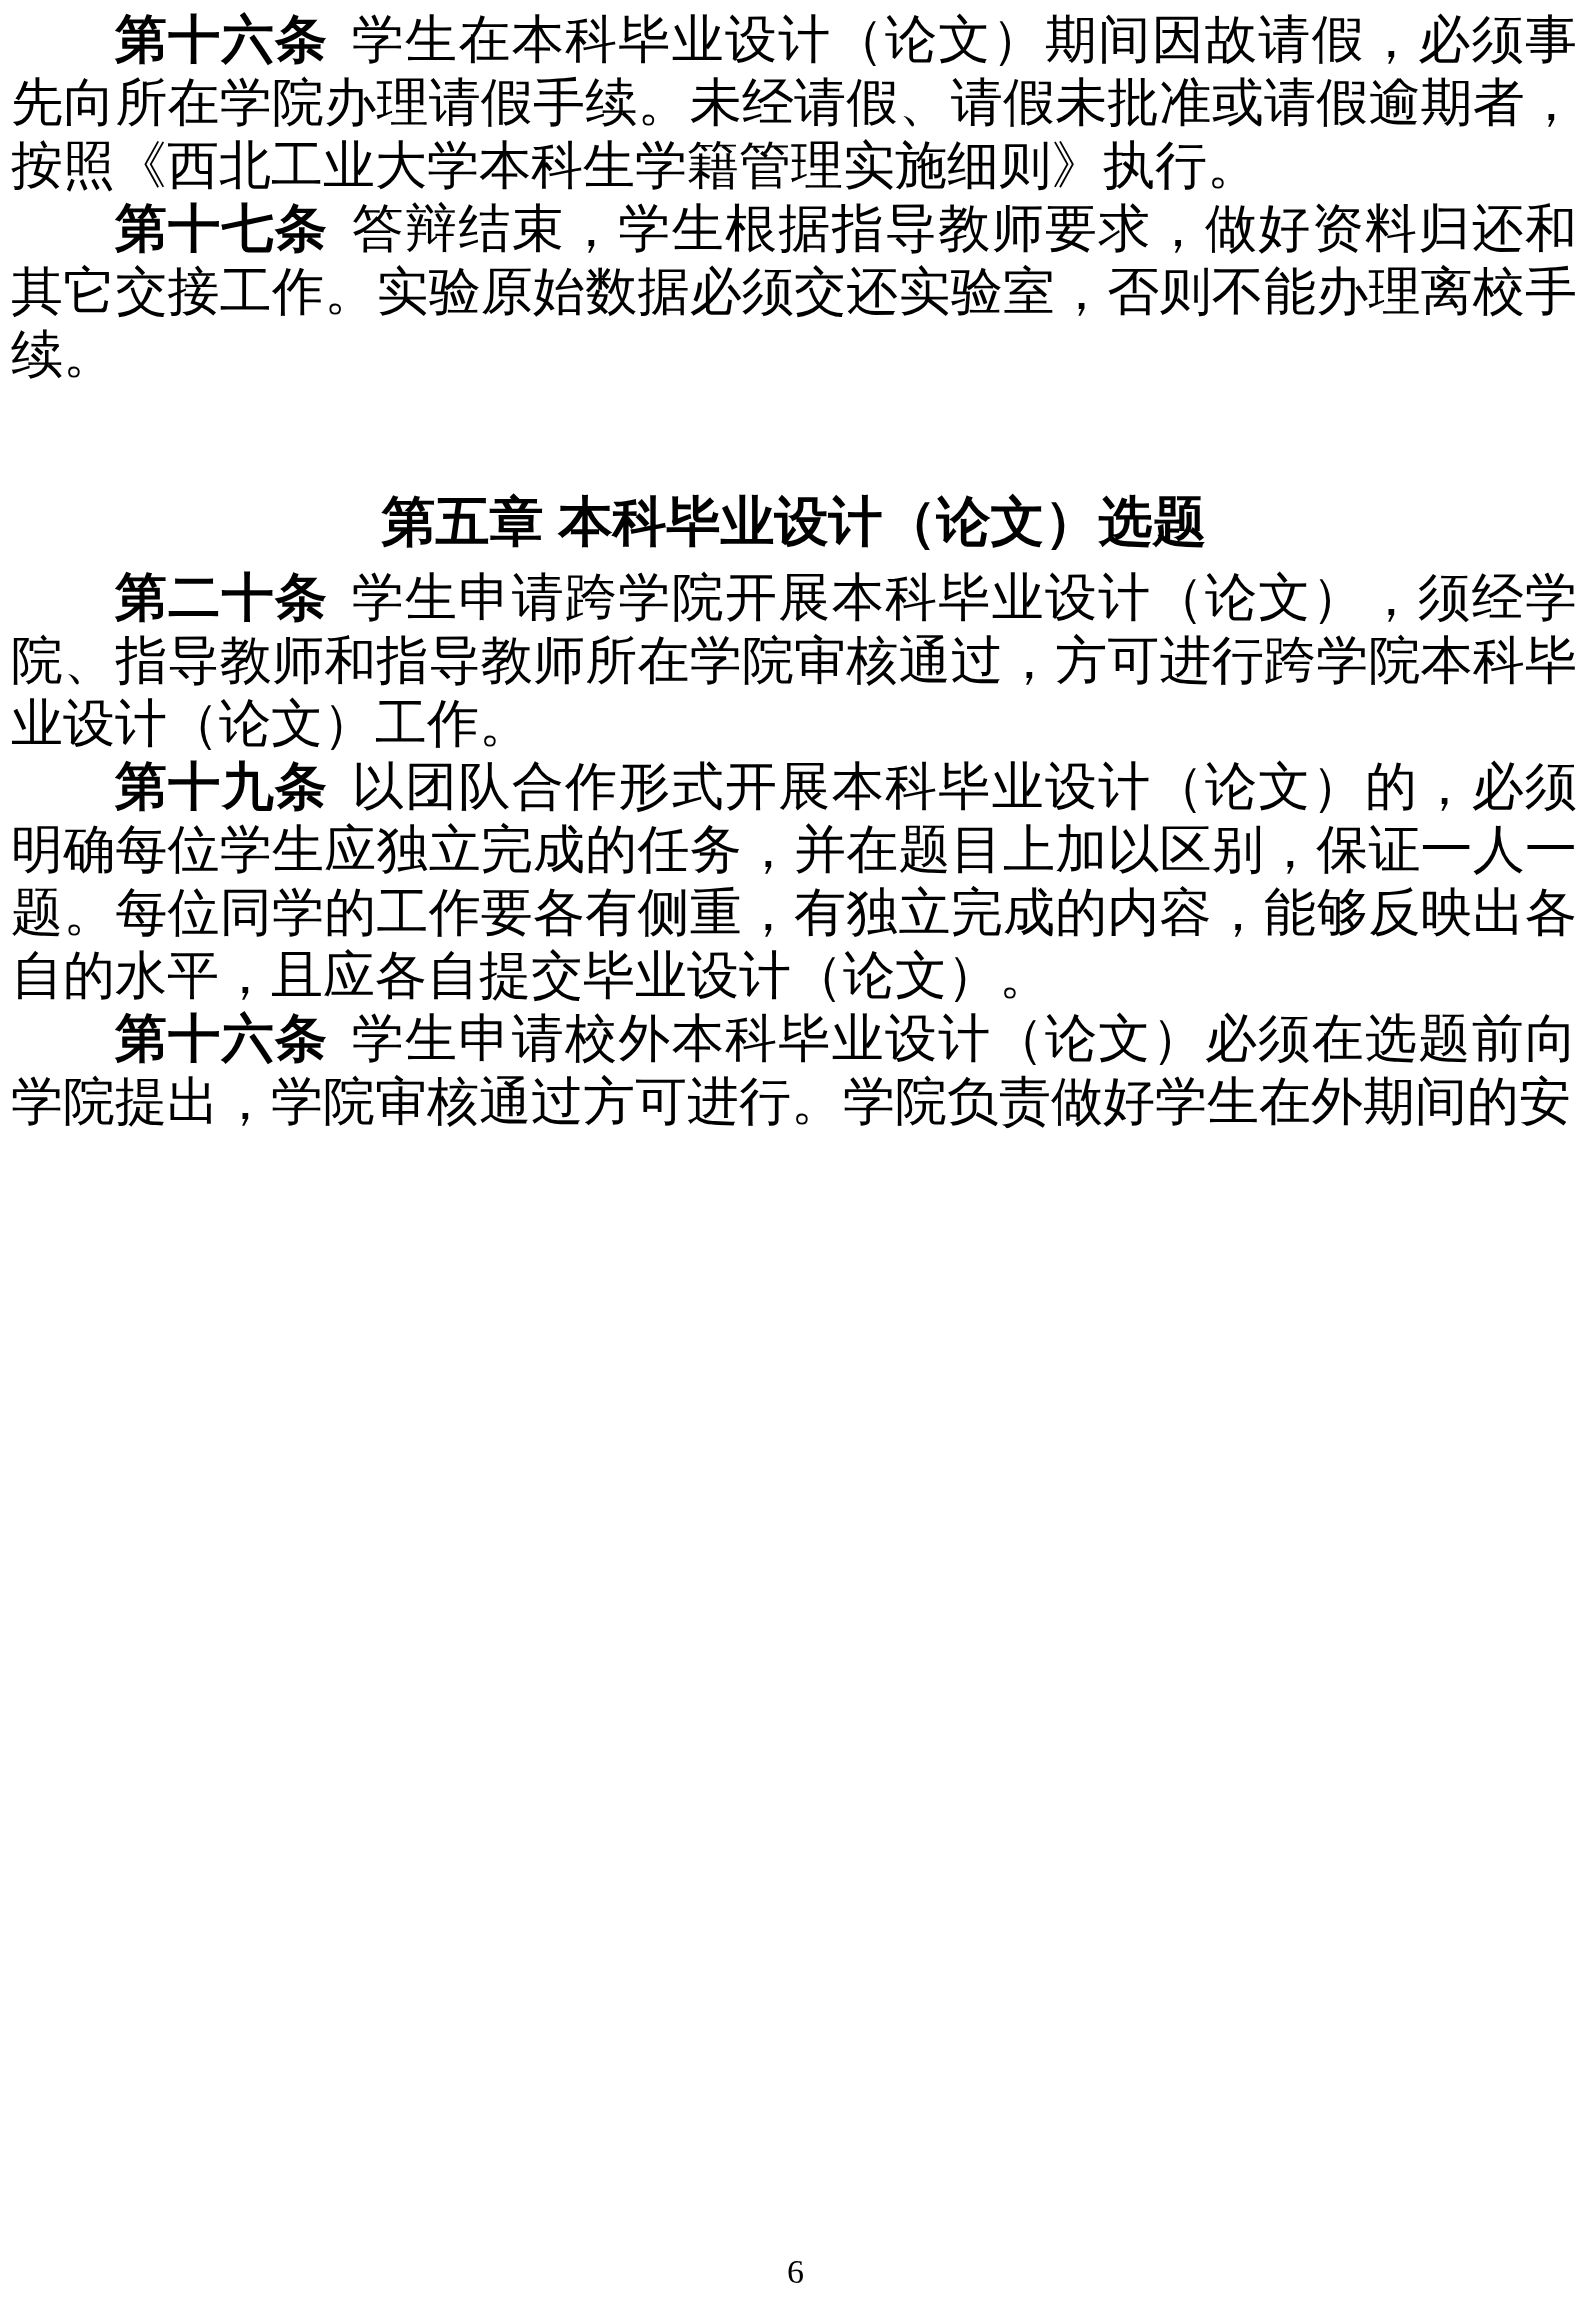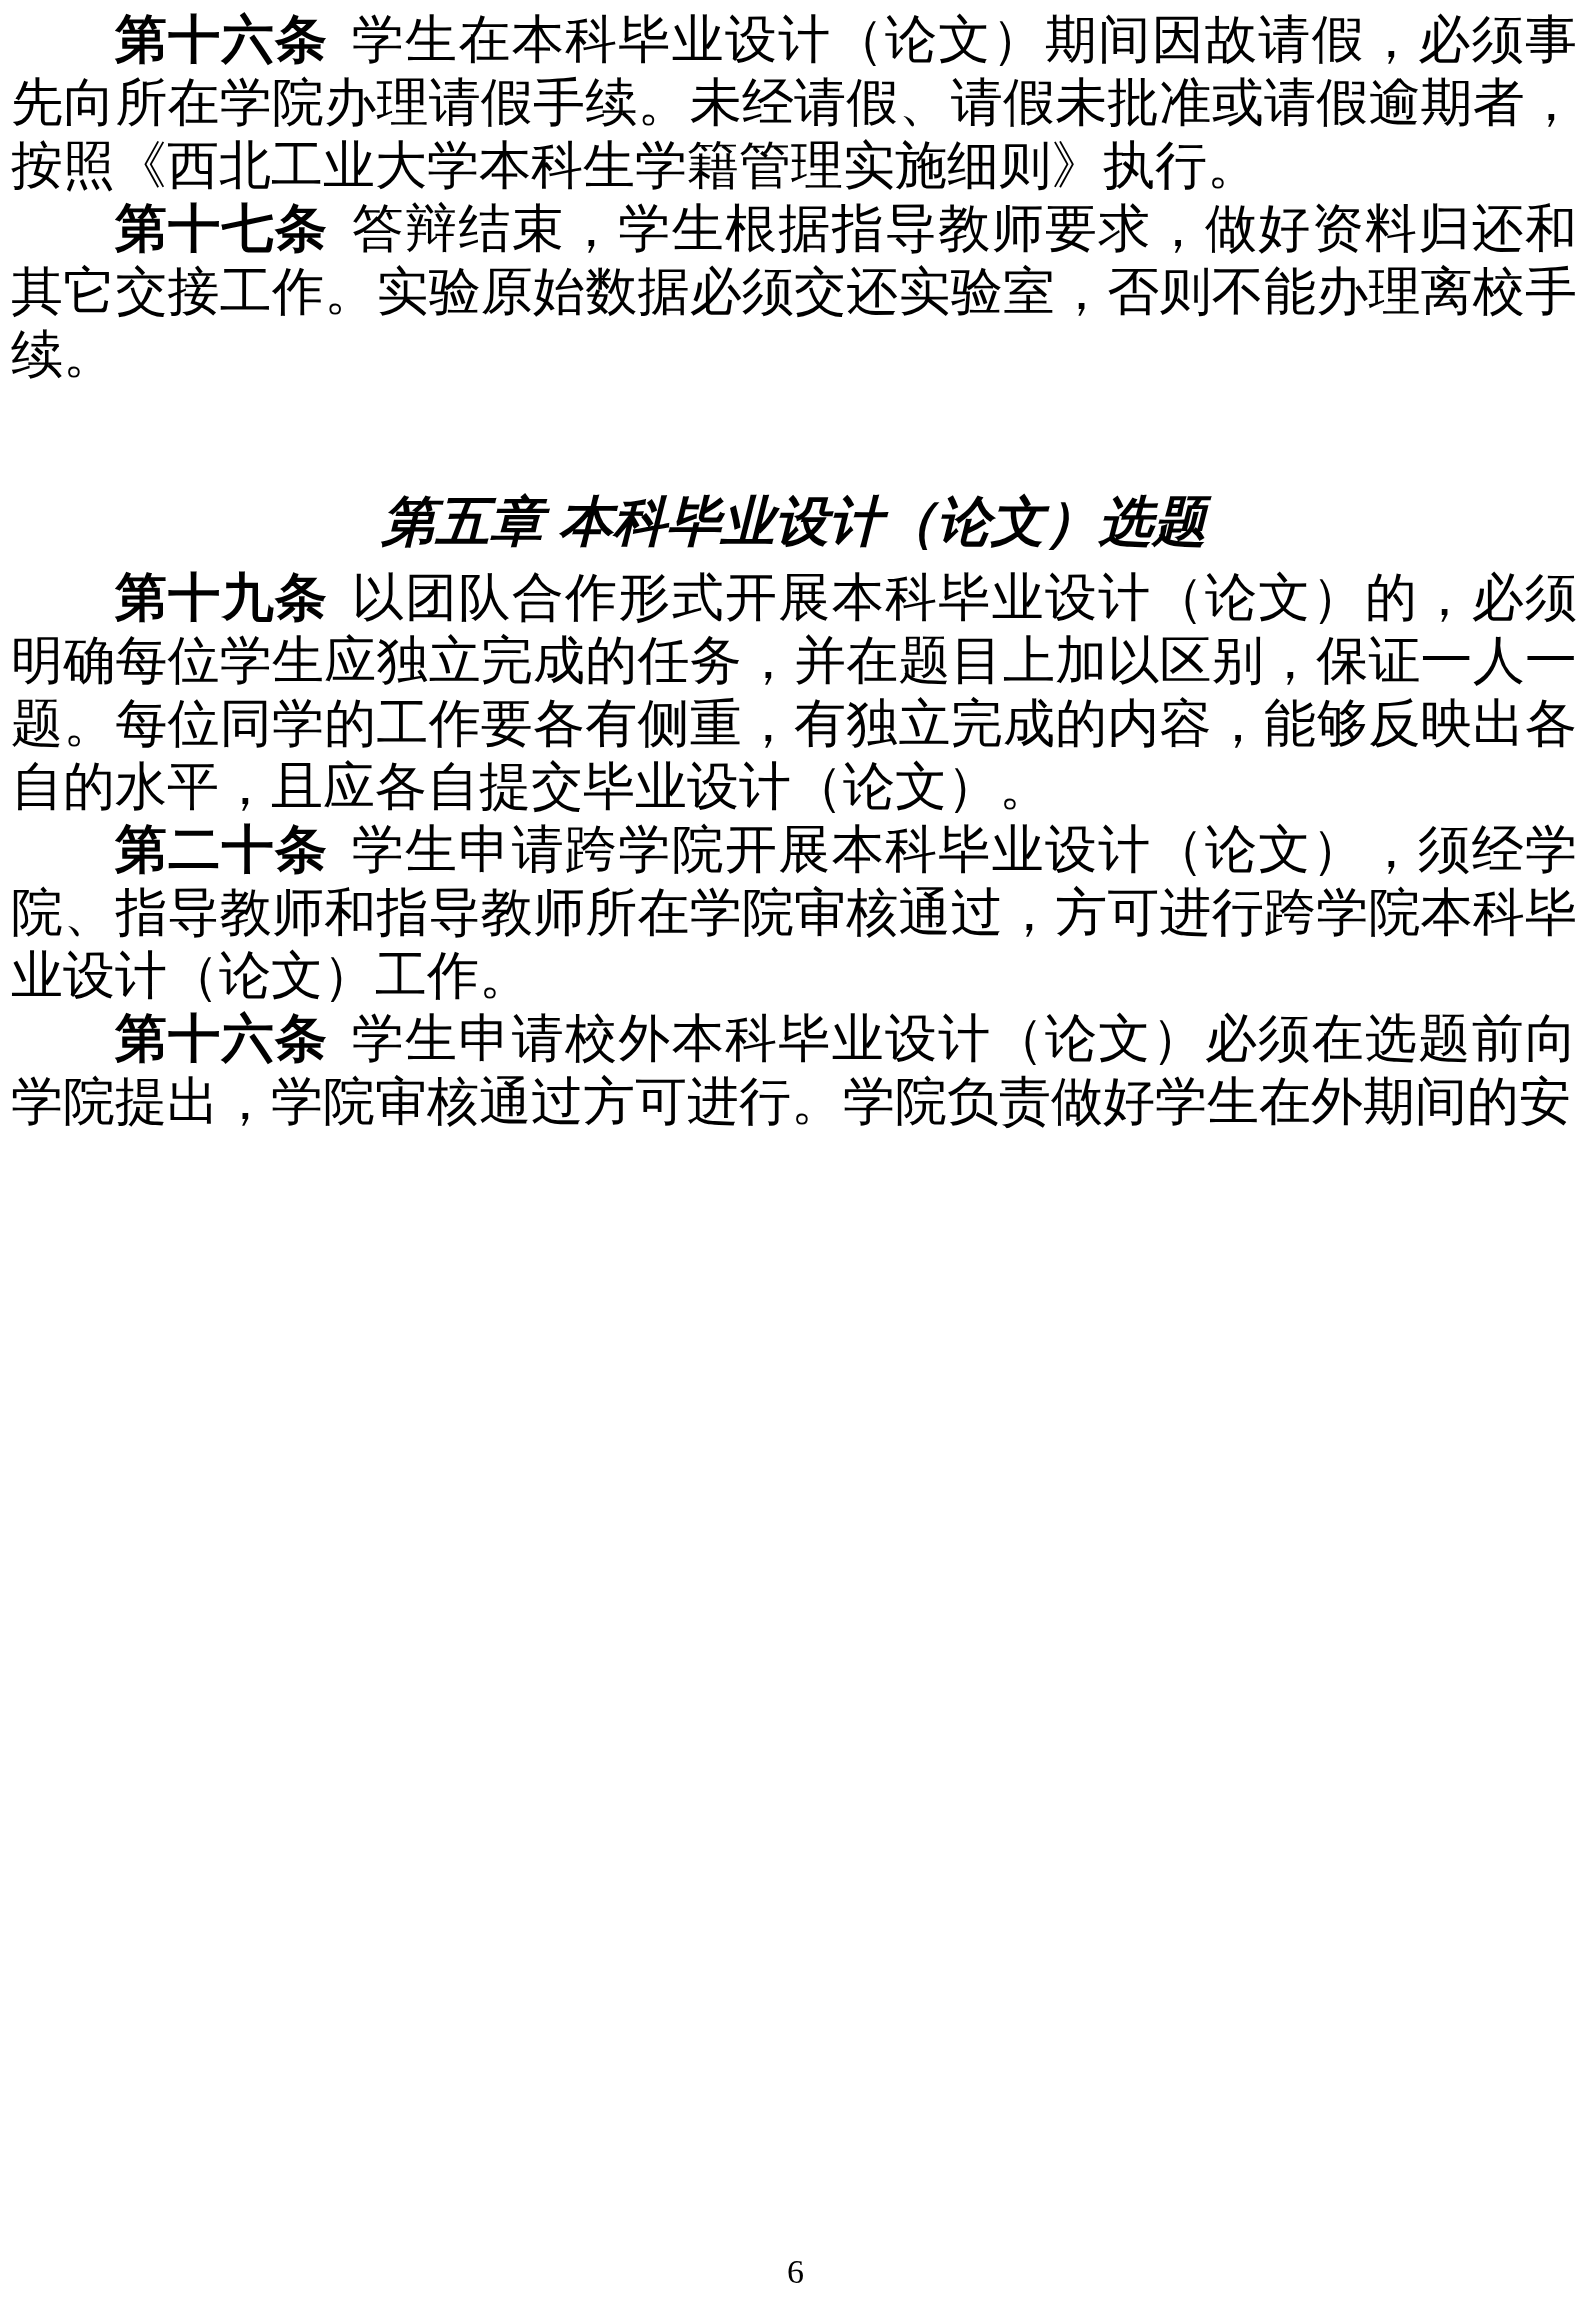--- a/index.html
+++ b/index.html
@@ -31,21 +31,20 @@
     font-family: "Liberation Sans", "DejaVu Sans", sans-serif;
     margin-right: 0.45em;
   }
   .chapter-heading {
     margin: 90px 0 0 0;
     font-size: 54px;
     line-height: 90px;
     text-align: center;
     font-weight: bold;
     font-family: "Liberation Sans", "DejaVu Sans", sans-serif;
-    font-style: italic;
   }
   .page-number {
     position: absolute;
     top: 2252px;
     left: 0;
     width: 100%;
     text-align: center;
     font-size: 34px;
     line-height: 40px;
     font-family: "Liberation Serif", "DejaVu Serif", serif;
@@ -56,22 +55,22 @@
 
 <div class="page">
 
   <p class="para"><span class="article-label">第十六条</span><span>学生在本科毕业设计（论文）期间因故请假，必须事先向所在学院办理请假手续。未经请假、请假未批准或请假逾期者，按照《西北工业大学本科生学籍管理实施细则》执行。</span></p>
 
   <p class="para"><span class="article-label">第十七条</span><span>答辩结束，学生根据指导教师要求，做好资料归还和其它交接工作。实验原始数据必须交还实验室，否则不能办理离校手续。</span></p>
 
   <h2 class="chapter-heading">第五章 本科毕业设计（论文）选题</h2>
 
 
+  <p class="para"><span class="article-label">第二十条</span><span>学生申请跨学院开展本科毕业设计（论文），须经学院、指导教师和指导教师所在学院审核通过，方可进行跨学院本科毕业设计（论文）工作。</span></p>
+
   <p class="para"><span class="article-label">第十九条</span><span>以团队合作形式开展本科毕业设计（论文）的，必须明确每位学生应独立完成的任务，并在题目上加以区别，保证一人一题。每位同学的工作要各有侧重，有独立完成的内容，能够反映出各自的水平，且应各自提交毕业设计（论文）。</span></p>
-
-  <p class="para"><span class="article-label">第二十条</span><span>学生申请跨学院开展本科毕业设计（论文），须经学院、指导教师和指导教师所在学院审核通过，方可进行跨学院本科毕业设计（论文）工作。</span></p>
 
   <p class="para"><span class="article-label">第十六条</span><span>学生申请校外本科毕业设计（论文）必须在选题前向学院提出，学院审核通过方可进行。学院负责做好学生在外期间的安</span></p>
 
 </div>
 
 <div class="page-number">6</div>
 
 
 </body></html>

